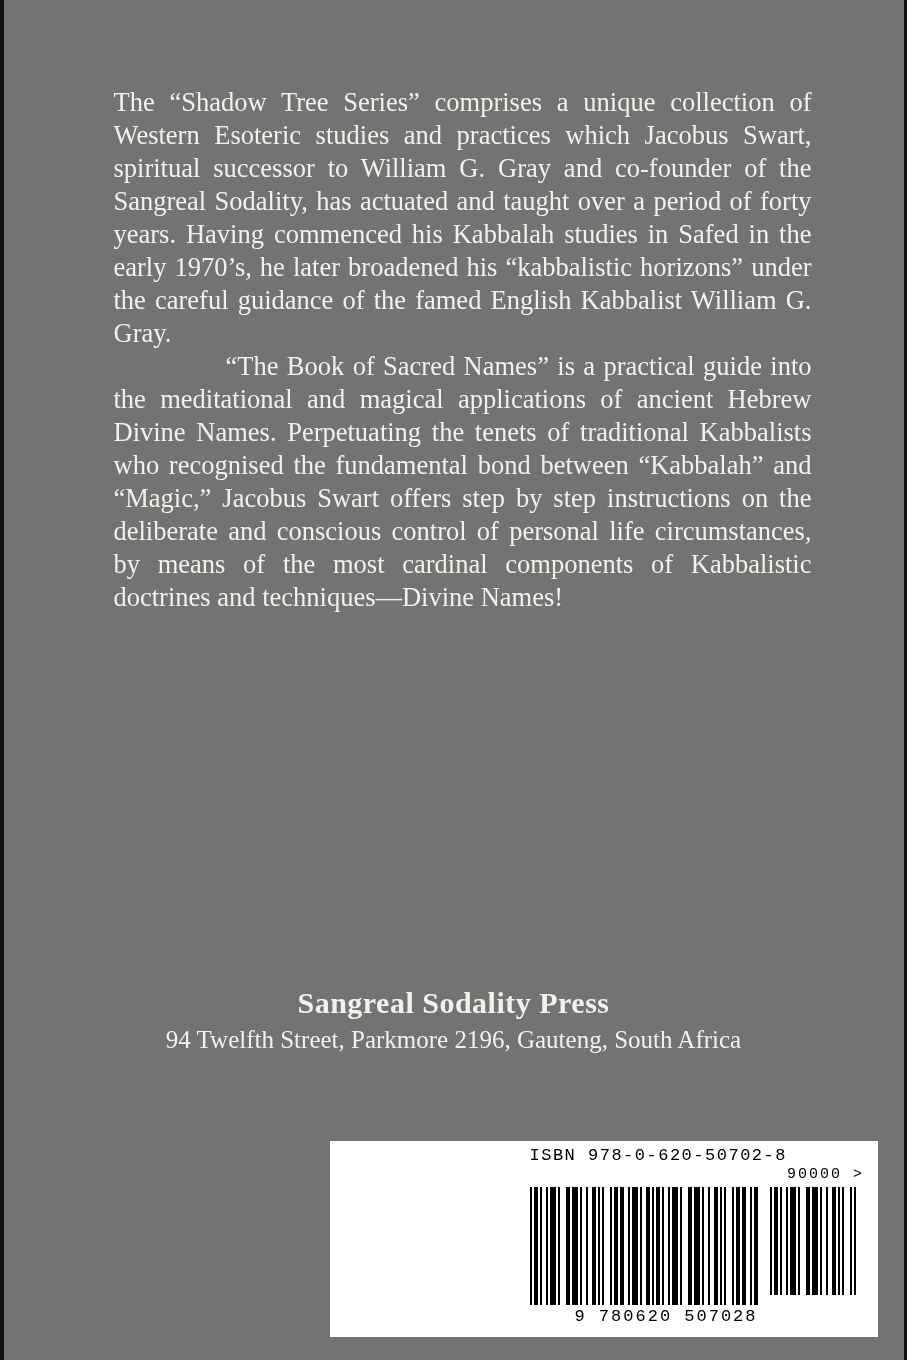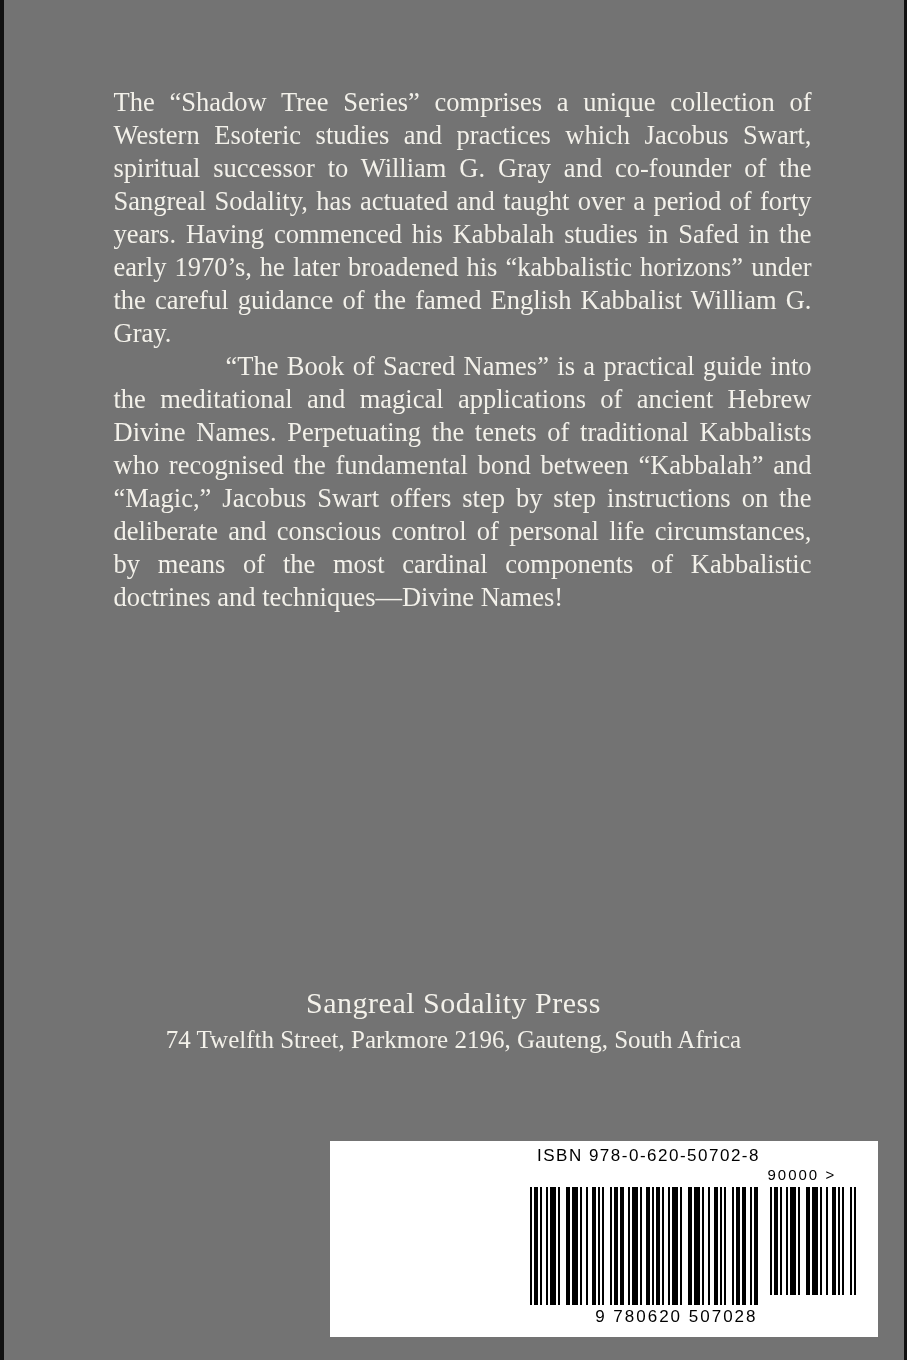--- a/index.html
+++ b/index.html
@@ -22,39 +22,39 @@
   .blurb p{margin:0;padding:0;}
   .blurb p.indented{text-indent:112px;}
   .publisher{
     position:absolute;
     left:0;right:0;top:986px;
     text-align:center;
     color:#f3f1ea;
   }
   .publisher .name{
     font-size:30px;
-    font-weight:normal;
+    font-weight:bold;
     letter-spacing:.5px;
     margin:0;
   }
   .publisher .address{
     font-size:25px;
     margin:6px 0 0 0;
   }
   .barcode-box{
     position:absolute;
     left:326px;top:1141px;
     width:548px;height:196px;
     background:#ffffff;
   }
   .bc-inner{
     position:absolute;
     right:18px;top:5px;
     width:330px;height:186px;
-    font-family:Liberation Sans, sans-serif;
+    font-family:Liberation Mono, monospace;
     color:#000;
   }
   .bc-top{
     display:flex;
     align-items:flex-start;
   }
   .isbn-label{
     flex:1;
     text-align:center;
     font-size:17px;
@@ -105,21 +105,21 @@
 
 <div class="cover">
 
   <div class="blurb">
     <p>The “Shadow Tree Series” comprises a unique collection of Western Esoteric studies and practices which Jacobus Swart, spiritual successor to William G. Gray and co-founder of the Sangreal Sodality, has actuated and taught over a period of forty years. Having commenced his Kabbalah studies in Safed in the early 1970’s, he later broadened his “kabbalistic horizons” under the careful guidance of the famed English Kabbalist William G. Gray.</p>
     <p class="indented">“The Book of Sacred Names” is a practical guide into the meditational and magical applications of ancient Hebrew Divine Names. Perpetuating the tenets of traditional Kabbalists who recognised the fundamental bond between “Kabbalah” and “Magic,” Jacobus Swart offers step by step instructions on the deliberate and conscious control of personal life circumstances, by means of the most cardinal components of Kabbalistic doctrines and techniques—Divine Names!</p>
   </div>
 
   <div class="publisher">
     <p class="name">Sangreal Sodality Press</p>
-    <p class="address">74 Twelfth Street, Parkmore 2196, Gauteng, South Africa</p>
+    <p class="address">94 Twelfth Street, Parkmore 2196, Gauteng, South Africa</p>
   </div>
 
   <div class="barcode-box">
     <div class="bc-inner">
       <div class="bc-top">
         <span class="isbn-label">ISBN 978-0-620-50702-8</span>
         <span class="addon-label">90000 &gt;</span>
       </div>
       <div class="bc-row">
         <div class="bars bars-main" id="bars-main"><i style="width:2px;margin-right:2px"></i><i style="width:4px;margin-right:2px"></i><i style="width:2px;margin-right:4px"></i><i style="width:2px;margin-right:2px"></i><i style="width:6px;margin-right:2px"></i><i style="width:2px;margin-right:6px"></i><i style="width:4px;margin-right:2px"></i><i style="width:6px;margin-right:2px"></i><i style="width:2px;margin-right:4px"></i><i style="width:2px;margin-right:4px"></i><i style="width:4px;margin-right:2px"></i><i style="width:2px;margin-right:2px"></i><i style="width:2px;margin-right:6px"></i><i style="width:2px;margin-right:2px"></i><i style="width:4px;margin-right:2px"></i><i style="width:4px;margin-right:4px"></i><i style="width:2px;margin-right:2px"></i><i style="width:6px;margin-right:2px"></i><i style="width:2px;margin-right:4px"></i><i style="width:4px;margin-right:2px"></i><i style="width:2px;margin-right:2px"></i><i style="width:4px;margin-right:2px"></i><i style="width:2px;margin-right:4px"></i><i style="width:2px;margin-right:2px"></i><i style="width:6px;margin-right:2px"></i><i style="width:2px;margin-right:6px"></i><i style="width:4px;margin-right:2px"></i><i style="width:6px;margin-right:2px"></i><i style="width:2px;margin-right:4px"></i><i style="width:2px;margin-right:4px"></i><i style="width:4px;margin-right:2px"></i><i style="width:2px;margin-right:2px"></i><i style="width:2px;margin-right:6px"></i><i style="width:2px;margin-right:2px"></i><i style="width:4px;margin-right:2px"></i><i style="width:4px;margin-right:4px"></i><i style="width:2px;margin-right:2px"></i><i style="width:6px;margin-right:2px"></i></div>

